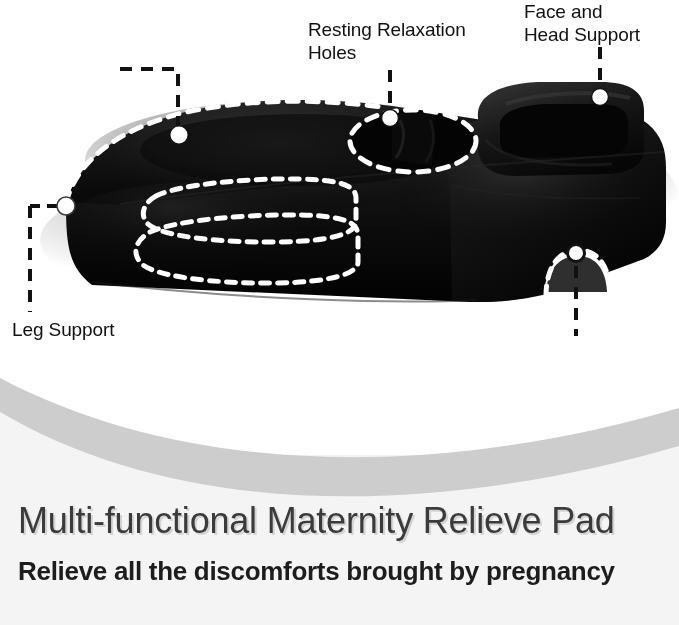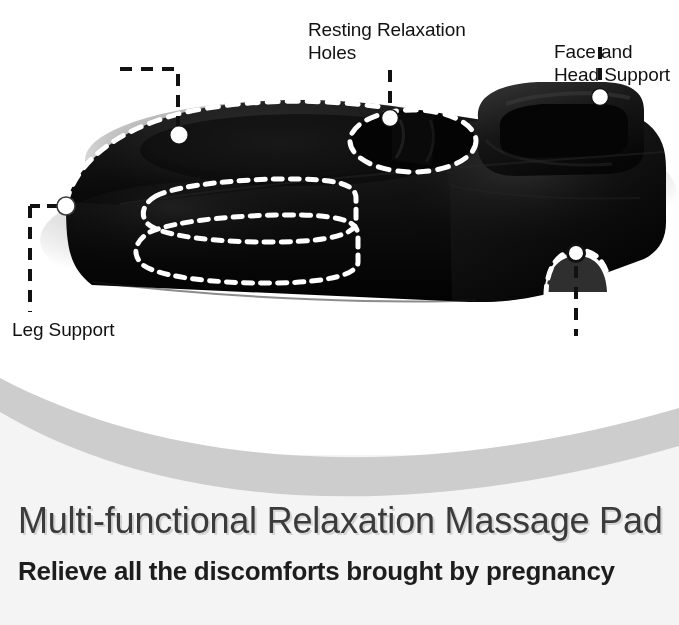--- a/index.html
+++ b/index.html
@@ -37,21 +37,21 @@
     position: absolute;
     color: #111111;
     font-size: 19px;
     line-height: 23px;
     letter-spacing: -0.1px;
     white-space: pre-line;
     font-weight: 400;
   }
   #label-abdominal { left: 15px;  top: 34px;  }
   #label-breast    { left: 308px; top: 18px;  }
-  #label-face      { left: 554px; top: 0px; margin-top: 40px;   }
+  #label-face      { left: 524px; top: 0px;   }
   #label-leg       { left: 12px;  top: 318px; }
   #label-arm       { left: 455px; top: 340px; }
 
   
   #footer {
     position: absolute;
     left: 0;
     top: 455px;
     width: 679px;
     height: 170px;
@@ -274,17 +274,17 @@
   <svg id="divider" width="679" height="140" viewBox="0 0 679 140">
 
     <path d="M 0 42 C 180 150, 430 150, 679 78 L 679 140 L 0 140 Z" fill="#f4f4f4"></path>
 
     <path d="M 0 18
              C 190 118, 440 118, 679 48
              L 679 86
              C 430 158, 180 158, 0 52 Z" fill="#cdcdcd"></path>
   </svg>
 
-  <div id="title">Multi-functional Relaxation Massage Pad</div>
+  <div id="title">Multi-functional Maternity Relieve Pad</div>
 
   <div id="subtitle">Relieve all the discomforts brought by pregnancy</div>
 
 </div>
 
 </body></html>

